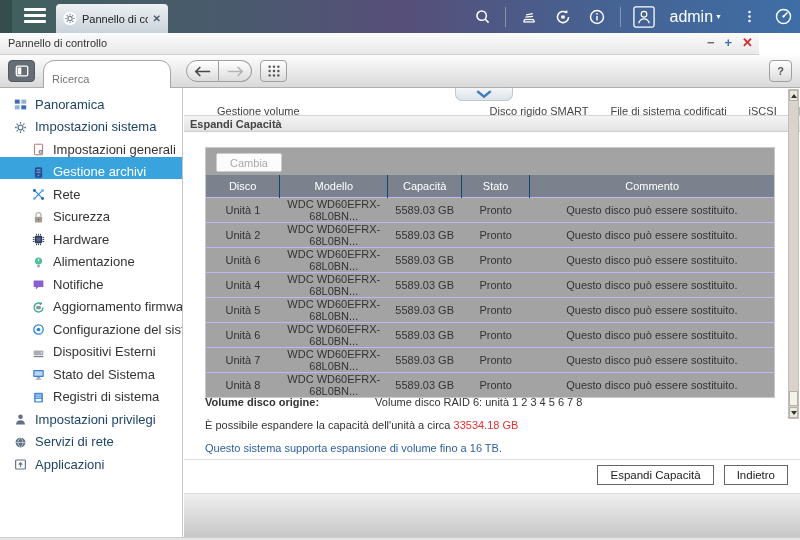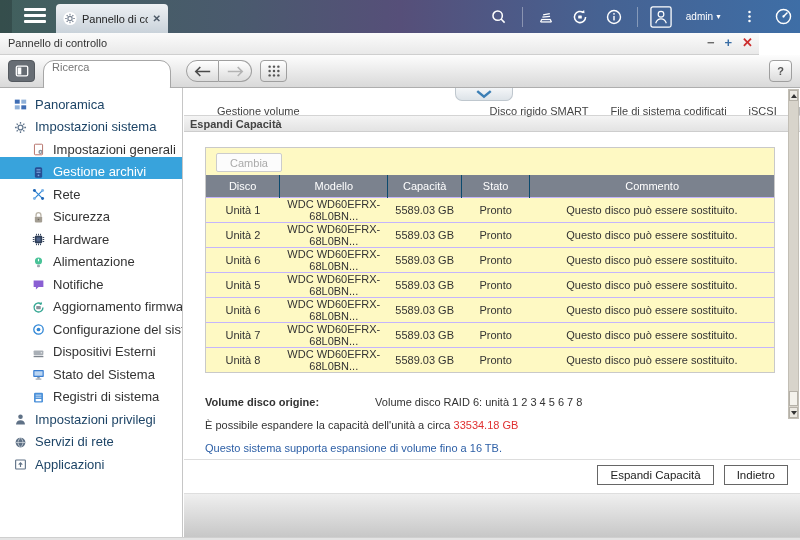--- a/index.html
+++ b/index.html
@@ -14,38 +14,38 @@
   .hamburger { position:absolute; left:24px; top:8px; width:22px; height:17px; cursor:pointer; }
   .hamburger span { display:block; height:2.6px; background:#fff; border-radius:1px; margin-bottom:3.4px; }
   .top-tab { position:absolute; left:56px; top:4px; height:29px; width:112px;
     background:linear-gradient(#eef1f4,#c9d2da); border-radius:4px 4px 0 0;
     display:flex; align-items:center; padding:0 7px; gap:5px; }
   .top-tab .lbl { font-size:11px; color:#222; white-space:nowrap; overflow:hidden; flex:1; }
   .top-tab .x { font-size:10px; color:#4c5866; font-weight:bold; cursor:pointer; }
   .top-icons { position:absolute; right:0; top:0; height:33px; display:flex; align-items:center; }
   .tbtn { display:flex; align-items:center; justify-content:center; width:34px; height:33px; cursor:pointer; }
   .tsep { width:1px; height:20px; background:rgba(255,255,255,.35); margin:0 6px; }
-  .admin-label { color:#fff; font-size:10px; margin:0 2px 0 8px; cursor:pointer; }
+  .admin-label { color:#fff; font-size:16px; margin:0 2px 0 8px; cursor:pointer; }
   .admin-caret { color:#fff; font-size:7px; margin-right:10px; cursor:pointer; }
 
   
   .titlebar { position:absolute; left:0; top:33px; width:759px; height:22px;
     background:linear-gradient(#fbfbfb,#e9e9e9); border-bottom:1px solid #cfcfcf; }
   .win-title { position:absolute; left:8px; top:4px; font-size:11px; color:#333; }
   .win-controls { position:absolute; right:6px; top:2px; display:flex; gap:10px; }
   .wc { font-size:13px; font-weight:bold; cursor:pointer; line-height:16px; }
   .wc.min { color:#6b6b6b; } .wc.max { color:#3a6ea5; } .wc.close { color:#cc2f2f; }
 
   
   .toolbar { position:absolute; left:0; top:55px; width:800px; height:33px;
     background:linear-gradient(#fdfdfd,#d9d9d9); border-bottom:1px solid #aeaeae; }
   .sb-toggle { position:absolute; left:8px; top:5px; width:27px; height:22px; background:#676d74;
     border:1px solid #54595f; border-radius:4px; display:flex; align-items:center; justify-content:center; cursor:pointer; }
   .searchbox { position:absolute; left:43px; top:5px; width:128px; height:38px; background:#fff;
-    border:1px solid #a6a6a6; border-radius:11px; display:flex; align-items:flex-start; padding:0 8px;gap:20px; }
+    border:1px solid #a6a6a6; border-radius:11px; display:flex; align-items:center; padding:0 8px;gap:20px; }
   .searchbox input { border:none; outline:none; flex:1; font-size:11px; color:#444; width:90px;
     font-family:"Liberation Sans",sans-serif; background:transparent; }
   .navgroup { position:absolute; left:186px; top:5px; display:flex; }
   .navbtn { width:33px; height:22px; background:linear-gradient(#fff,#dcdcdc); border:1px solid #9f9f9f;
     display:flex; align-items:center; justify-content:center; cursor:pointer; }
   .navbtn.back { border-radius:11px 0 0 11px; }
   .navbtn.fwd { border-radius:0 11px 11px 0; border-left:none; }
   .gridbtn { position:absolute; left:260px; top:5px; width:27px; height:22px;
     background:linear-gradient(#fff,#dcdcdc); border:1px solid #9f9f9f; border-radius:4px;
     display:flex; align-items:center; justify-content:center; cursor:pointer; }
@@ -68,21 +68,21 @@
     background:linear-gradient(#f4f6f8,#dde3e8); border:1px solid #bfc7ce; border-top:none;
     border-radius:0 0 7px 7px; display:flex; align-items:center; justify-content:center; cursor:pointer; }
   .tabs-row { position:absolute; left:22px; top:15px; height:22px; display:flex; }
   .tab { font-size:11px; color:#444; padding:2px 11px 4px; cursor:pointer; white-space:nowrap; }
   .tab.active { font-weight:bold; color:#111; border-bottom:3px solid #1a1a1a;margin-top:40px; }
   .section-bar { position:absolute; left:0; top:27px; width:616px; height:17px;
     background:linear-gradient(#f4f4f4,#e3e3e3); border-top:1px solid #d4d4d4; border-bottom:1px solid #cdcdcd;
     font-size:11px; font-weight:bold; color:#444; line-height:16px; padding-left:6px; z-index:0; }
   .panel { position:absolute; left:0; top:44px; width:616px; height:361px; background:#fff; }
 
-  .disk-box { position:absolute; left:21px; top:15px; width:570px; border:1px solid #c9c9c9; background:#fef9c3; }
+  .disk-box { position:absolute; left:21px; top:15px; width:570px; border:1px solid #c9c9c9; background:#a3a3a3; }
   .change-btn { margin:5px 0 3px 10px; width:66px; height:19px; background:#fcfcfc; border:1px solid #ccc;
     border-radius:2px; font-size:11px; color:#aaa; font-family:"Liberation Sans",sans-serif; }
   table.disks { width:100%; border-collapse:collapse; table-layout:fixed; }
   table.disks th { background:#7b828e; color:#fff; font-size:11px; font-weight:normal; height:22px;
     border-left:1px solid #0c4a6e; }
   table.disks th:first-child { border-left:none; }
   table.disks td { font-size:11px; color:#333; text-align:center; height:24.5px; border-top:1px solid #c4b5fd; }
   .col-disco{width:13%;} .col-mod{width:19%;} .col-cap{width:13%;} .col-stato{width:12%;} .col-comm{width:43%;}
 
   .summary { position:absolute; left:21px; top:264px; width:560px; }
@@ -480,20 +480,27 @@
                 <td>Questo disco può essere sostituito.</td>
               </tr>
               <tr>
                 <td>Unità 6</td>
                 <td>WDC WD60EFRX-68L0BN...</td>
                 <td>5589.03 GB</td>
                 <td>Pronto</td>
                 <td>Questo disco può essere sostituito.</td>
               </tr>
               <tr>
+                <td>Unità 4</td>
+                <td>WDC WD60EFRX-68L0BN...</td>
+                <td>5589.03 GB</td>
+                <td>Pronto</td>
+                <td>Questo disco può essere sostituito.</td>
+              </tr>
+              <tr>
                 <td>Unità 5</td>
                 <td>WDC WD60EFRX-68L0BN...</td>
                 <td>5589.03 GB</td>
                 <td>Pronto</td>
                 <td>Questo disco può essere sostituito.</td>
               </tr>
               <tr>
                 <td>Unità 6</td>
                 <td>WDC WD60EFRX-68L0BN...</td>
                 <td>5589.03 GB</td>

